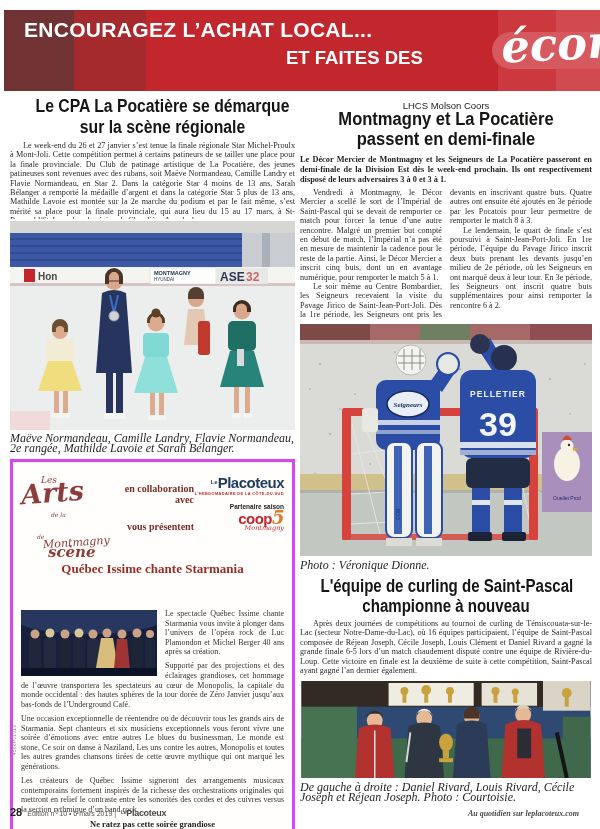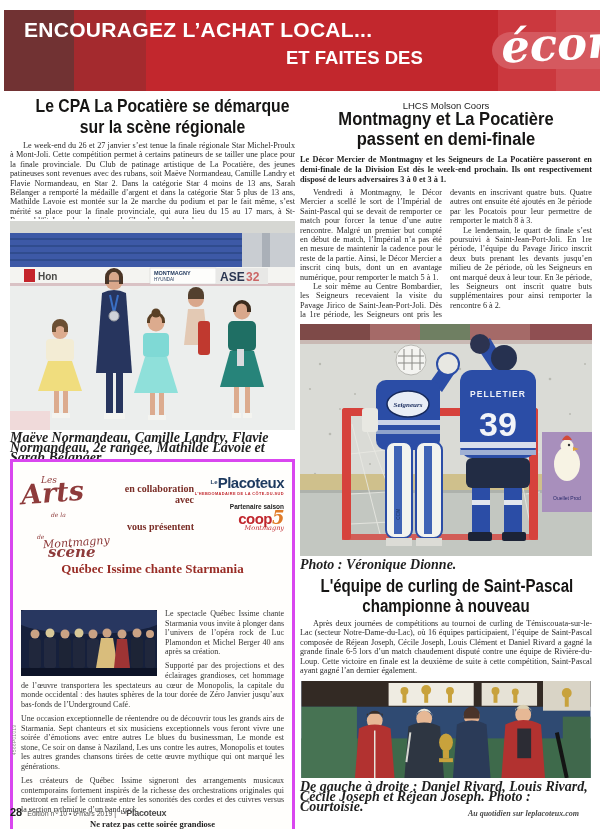--- a/index.html
+++ b/index.html
@@ -39,21 +39,21 @@
   .bodytxt p { margin:0; text-indent:13px; }
   .lt-body { left:10px; top:141px; width:285px; height:78px; overflow:hidden;
     font-size:8.2px; line-height:9.4px; }
   .lead { left:300px; top:155px; width:292px; font-weight:bold; font-size:8.3px;
     line-height:9.8px; text-align:justify; color:#1f1f1f; }
   .cols { left:300px; top:188px; width:292px; height:134px; overflow:hidden;
     column-count:2; column-gap:8px; font-size:8.2px; line-height:9.4px; }
   .curl-body { left:300px; top:619px; width:292px; height:60px; overflow:hidden;
     font-size:8.2px; line-height:9.4px; }
 
-  .caption { font-weight:bold; font-style:italic; font-size:14px; line-height:10px; color:#1f1f1f; }
+  .caption { font-weight:normal; font-style:italic; font-size:12px; line-height:10px; color:#1f1f1f; }
   .cap-skate { left:10px; top:433px; width:285px; }
   .cap-hockey { left:300px; top:560px; width:292px; }
   .cap-curl { left:300px; top:782px; width:292px; }
 
   
   .photo { display:block; }
   .ph-skate { left:10px; top:221px; width:285px; height:209px; }
   .ph-hockey { left:300px; top:324px; width:292px; height:232px; }
   .ph-curl { left:300px; top:681px; width:292px; height:97px; }
 

